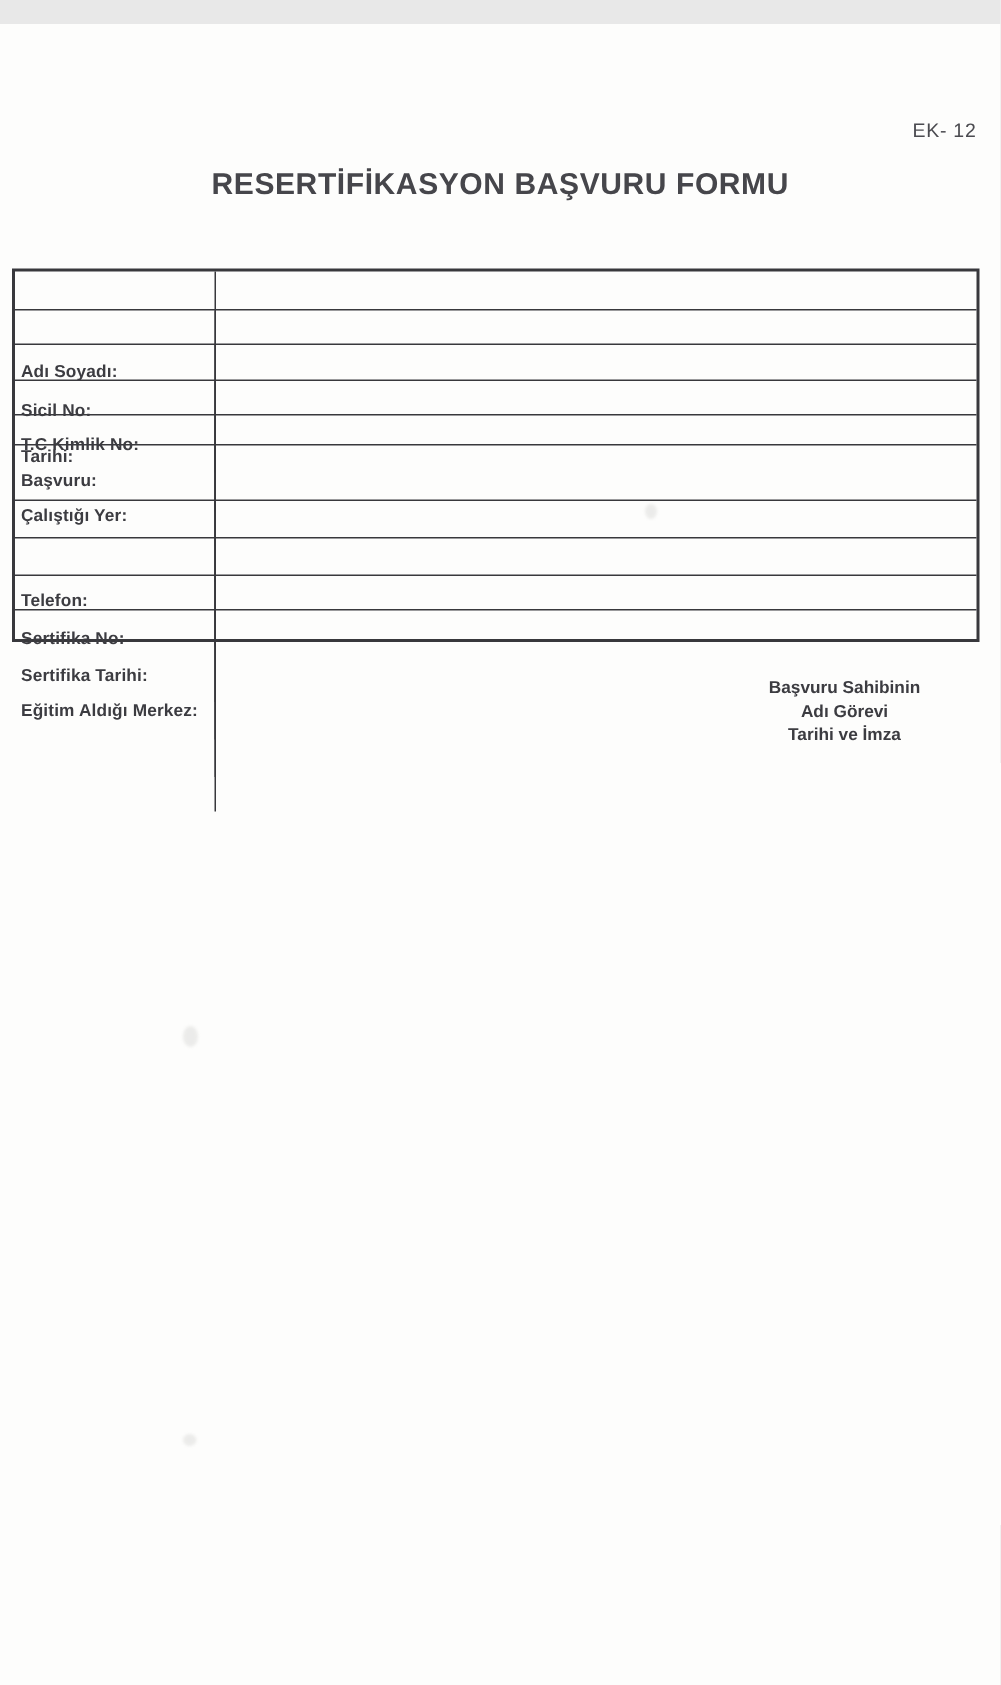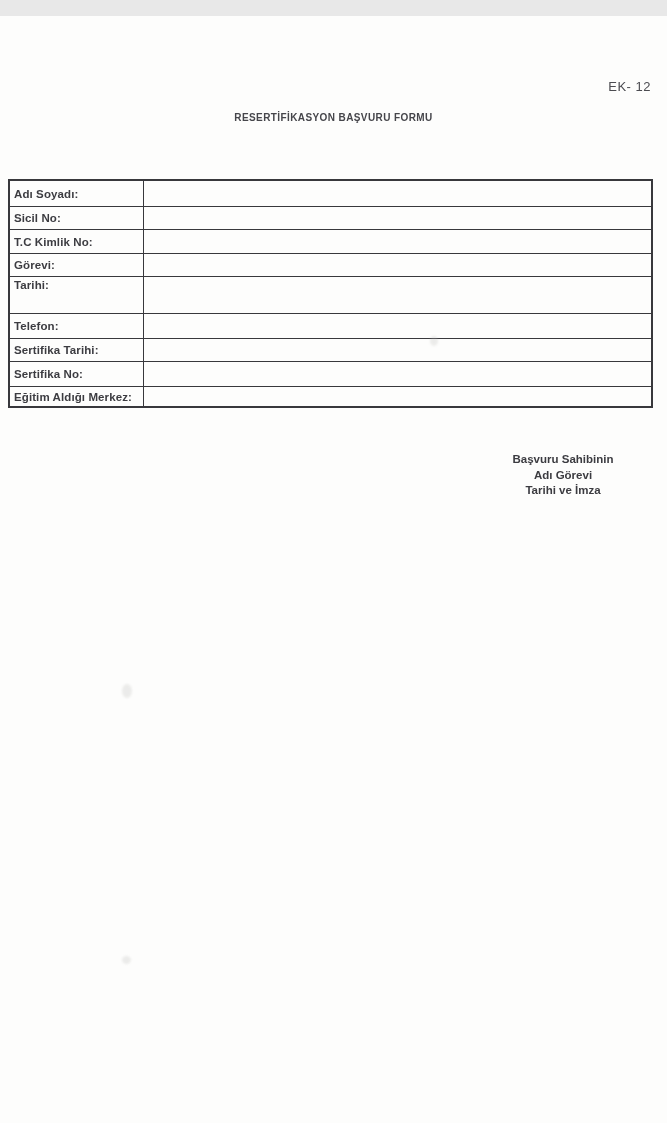--- a/index.html
+++ b/index.html
@@ -25,38 +25,39 @@
     font-weight: 400;
     letter-spacing: 0.5px;
     color: #4b4b50;
   }
   .doc-title {
     position: absolute;
     top: 96px;
     left: 0;
     width: 100%;
     text-align: center;
-    font-size: 10px;
+    font-size: 20px;
     font-weight: bold;
     letter-spacing: 0.4px;
     color: #46464b;
   }
   .form-table {
     position: absolute;
     left: 8px;
     top: 163px;
     width: 645px;
     border: 2px solid #38383c;
     box-sizing: border-box;
     background: #fdfdfc;
   }
   .form-row {
     display: flex;
     box-sizing: border-box;
     border-top: 1.5px solid #38383c;
+    flex-direction: column;
   }
   .form-row:first-child { border-top: none; }
   .cell {
     box-sizing: border-box;
   }
   .cell.label {
     width: 134px;
     flex: 0 0 134px;
     border-right: 1.7px solid #38383c;
     font-size: 11.5px;
@@ -126,42 +127,46 @@
       <div class="cell label">Sicil No:</div>
       <div class="cell value"></div>
     </div>
 
     <div class="form-row" style="height:24px">
       <div class="cell label">T.C Kimlik No:</div>
       <div class="cell value"></div>
     </div>
 
     <div class="form-row" style="height:23px">
-      <div class="cell label">Görevi:</div>
+      <div class="cell label">Başvuru:</div>
       <div class="cell value"></div>
     </div>
 
+    <div class="form-row" style="height:20px">
+      <div class="cell label">Çalıştığı Yer:</div>
+      <div class="cell value"></div>
+    </div>
 
     <div class="form-row tall" style="height:37px">
       <div class="cell label">Tarihi:</div>
       <div class="cell value"></div>
     </div>
 
     <div class="form-row" style="height:25px">
       <div class="cell label">Telefon:</div>
       <div class="cell value"></div>
     </div>
 
-    <div class="form-row" style="height:23px">
-      <div class="cell label">Sertifika Tarihi:</div>
+    <div class="form-row" style="height:25px">
+      <div class="cell label">Sertifika No:</div>
       <div class="cell value"></div>
     </div>
 
-    <div class="form-row" style="height:25px">
-      <div class="cell label">Sertifika No:</div>
+    <div class="form-row" style="height:23px">
+      <div class="cell label">Sertifika Tarihi:</div>
       <div class="cell value"></div>
     </div>
 
     <div class="form-row" style="height:20px">
       <div class="cell label">Eğitim Aldığı Merkez:</div>
       <div class="cell value"></div>
     </div>
 
   </div>
 

